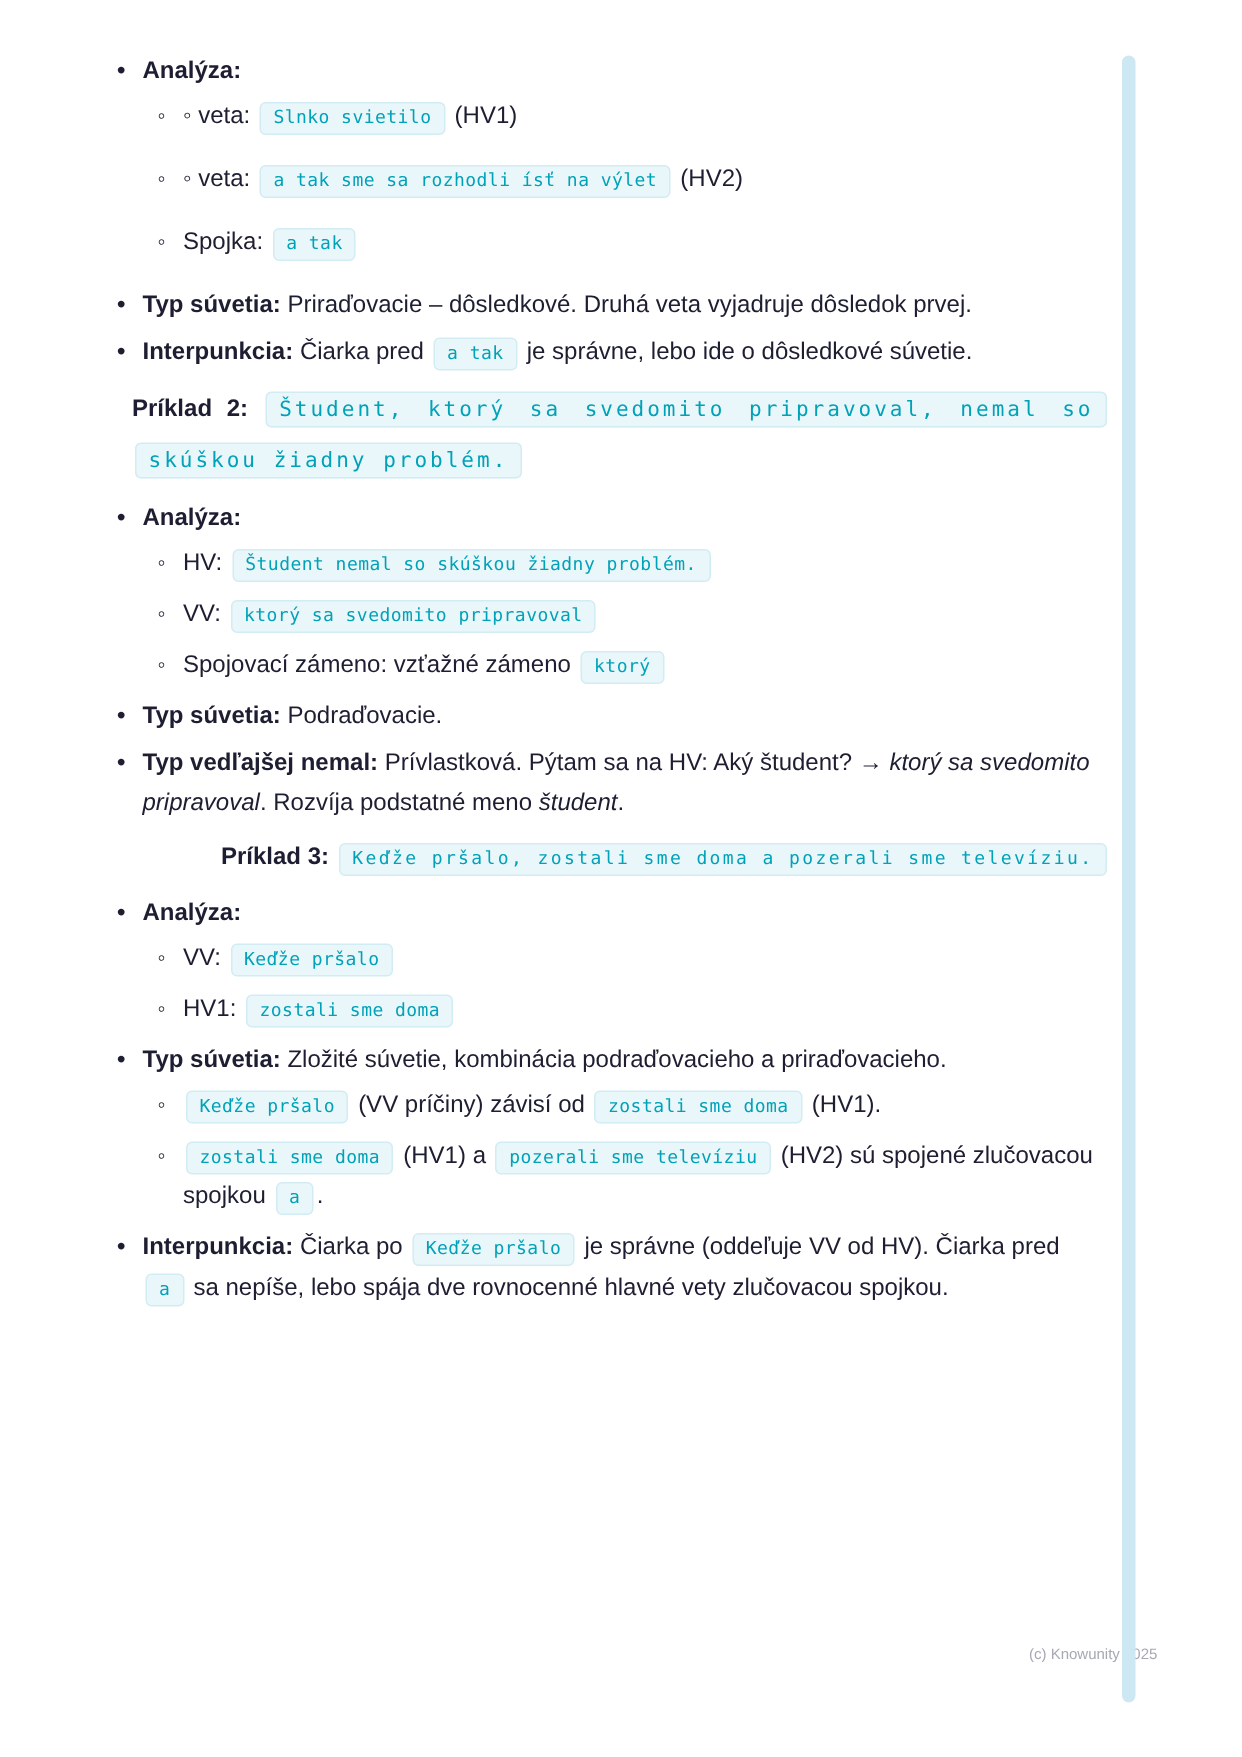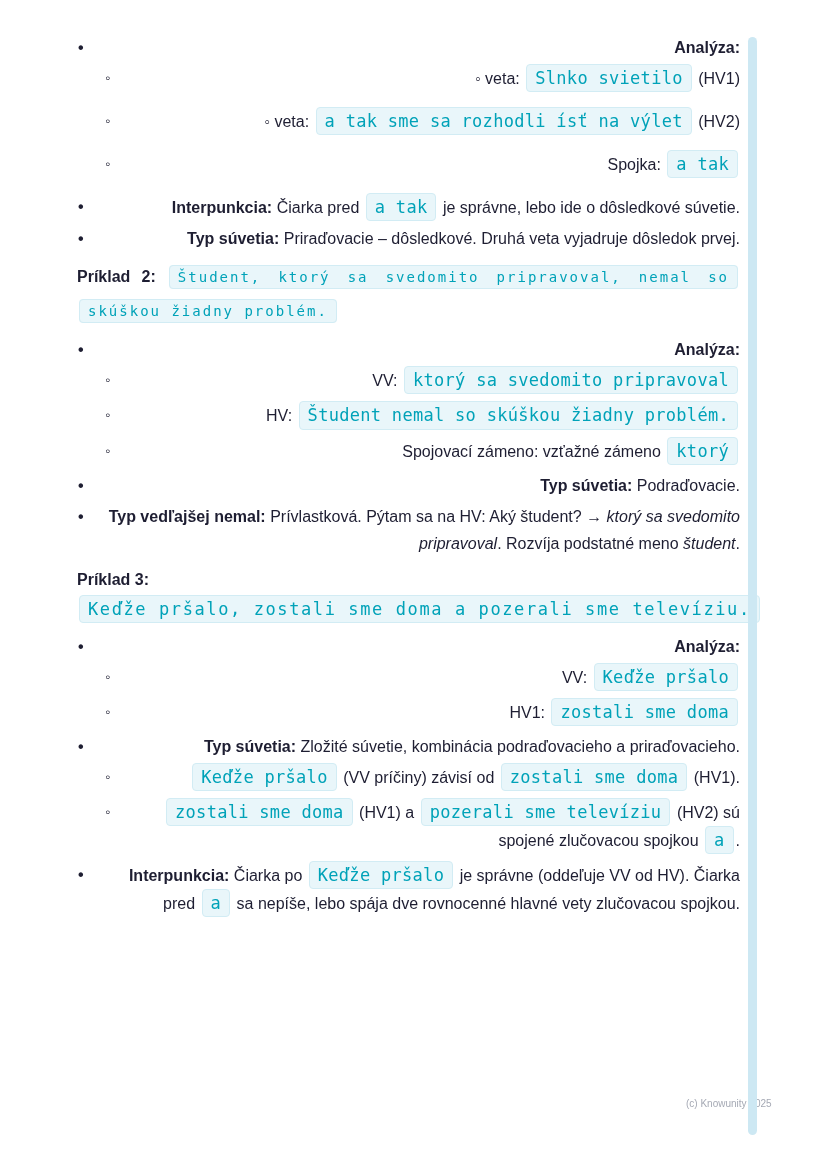--- a/index.html
+++ b/index.html
@@ -14,21 +14,21 @@
   .content {
     position: absolute; left: 72px; top: 34px; width: 668px;
     font-size: 16px; line-height: 27px;
   }
   .b { font-weight: 700; }
   .it { font-style: italic; }
 
   .chip {
     display: inline-block;
     font-family: "DejaVu Sans Mono", "Liberation Mono", monospace;
-    font-size: 17px; line-height: 1.3;
+    font-size: 12px; line-height: 1.3;
     letter-spacing: 0.3px;
     color: var(--chip-text, #00a2b8);
     background: var(--chip-bg, #e9f6fa);
     border: 1px solid var(--chip-border, #d2ecf4);
     border-radius: 4px;
     padding: 2px 8px;
     margin: 0 2px;
     white-space: nowrap;
     vertical-align: baseline;
   }
@@ -36,33 +36,33 @@
     display: inline;
     white-space: normal;
     font-size: 14px;
     letter-spacing: 2px;
     padding: 3px 8px;
     -webkit-box-decoration-break: clone;
     box-decoration-break: clone;
   }
   .chip.fill { letter-spacing: 1.6px; }
 
-  .li1 { position: relative; padding-left: 23px; margin-bottom: 4px; text-align: right; }
+  .li1 { position: relative; padding-left: 23px; margin-bottom: 4px; }
   .li1 > .marker { position: absolute; left: 6px; top: 0; }
   .sub { margin-left: 10px; margin-top: 3px; margin-bottom: 2px; }
   .li2 { position: relative; padding-left: 17px; margin-bottom: 7px; }
   .li2 > .marker { position: absolute; left: 0; top: 0; }
   .gap15 > .li2 { margin-bottom: 15px; }
 
   .disc::before { content: "\2022"; font-weight: 700; }
   .circ::before { content: "\25E6"; font-size: 15px; }
 
-  .para { margin: 8px 0 8px 5px; }
+  .para { margin: 8px 0 8px 16px; }
   .para.code-para { line-height: 34px; text-align: justify; text-align-last: left; }
-  .para.code-para-single { line-height: 30px; }
+  .para.code-para-single { line-height: 30px; text-align: right; }
 
   .sidebar {
     position: absolute; left: 748px; top: 37px;
     width: 9px; height: 1098px;
     background: var(--sidebar, #cde8f3);
     border-radius: 5px;
   }
   .copyright {
     position: absolute; left: 686px; top: 1098px;
     font-size: 10px; color: #a5a9b4; white-space: nowrap;
@@ -93,50 +93,50 @@
         <div class="li2">
           <span class="marker circ"></span>
           <span>Spojka:</span>
           <span class="chip">a tak</span>
         </div>
       </div>
     </div>
 
     <div class="li1">
       <span class="marker disc"></span>
+      <span class="b">Typ súvetia:</span>
+      <span>Priraďovacie – dôsledkové. Druhá veta vyjadruje dôsledok prvej.</span>
+    </div>
+
+    <div class="li1">
+      <span class="marker disc"></span>
       <span class="b">Interpunkcia:</span>
       <span>Čiarka pred</span>
       <span class="chip">a tak</span>
       <span>je správne, lebo ide o dôsledkové súvetie.</span>
     </div>
 
-    <div class="li1">
-      <span class="marker disc"></span>
-      <span class="b">Typ súvetia:</span>
-      <span>Priraďovacie – dôsledkové. Druhá veta vyjadruje dôsledok prvej.</span>
-    </div>
-
     <div class="para code-para">
       <span class="b">Príklad 2:</span>
       <span class="chip wrap">Študent, ktorý sa svedomito pripravoval, nemal so skúškou žiadny problém.</span>
     </div>
 
     <div class="li1">
       <span class="marker disc"></span>
       <span class="b">Analýza:</span>
       <div class="sub">
         <div class="li2">
           <span class="marker circ"></span>
+          <span>HV:</span>
+          <span class="chip">Študent nemal so skúškou žiadny problém.</span>
+        </div>
+        <div class="li2">
+          <span class="marker circ"></span>
           <span>VV:</span>
           <span class="chip">ktorý sa svedomito pripravoval</span>
-        </div>
-        <div class="li2">
-          <span class="marker circ"></span>
-          <span>HV:</span>
-          <span class="chip">Študent nemal so skúškou žiadny problém.</span>
         </div>
         <div class="li2">
           <span class="marker circ"></span>
           <span>Spojovací zámeno: vzťažné zámeno</span>
           <span class="chip">ktorý</span>
         </div>
       </div>
     </div>
 
     <div class="li1">

